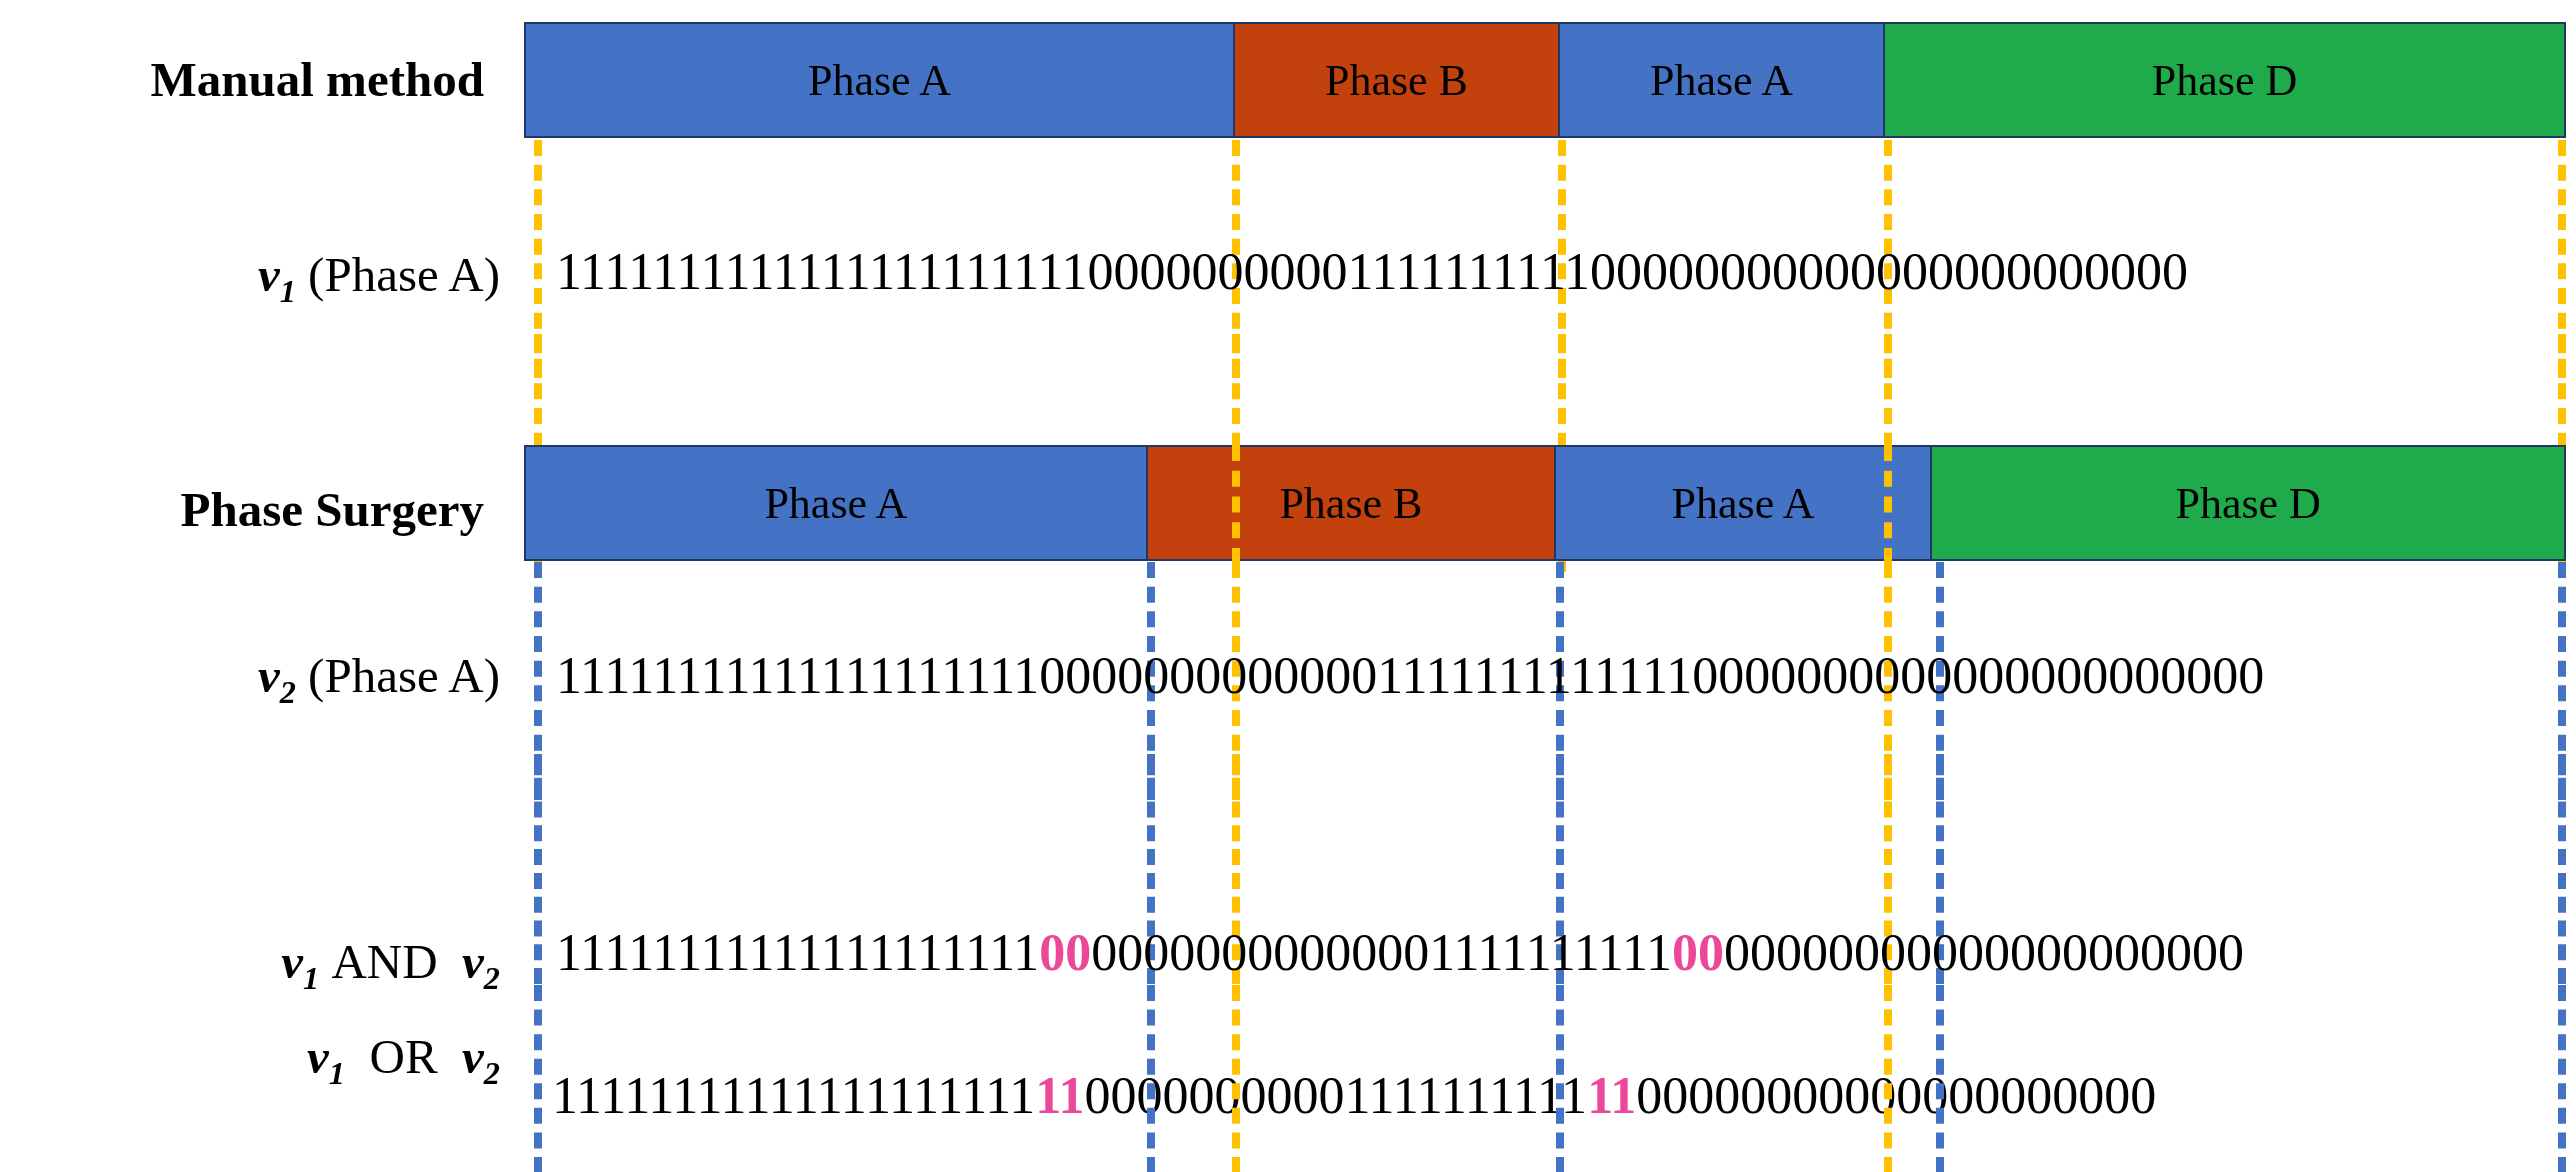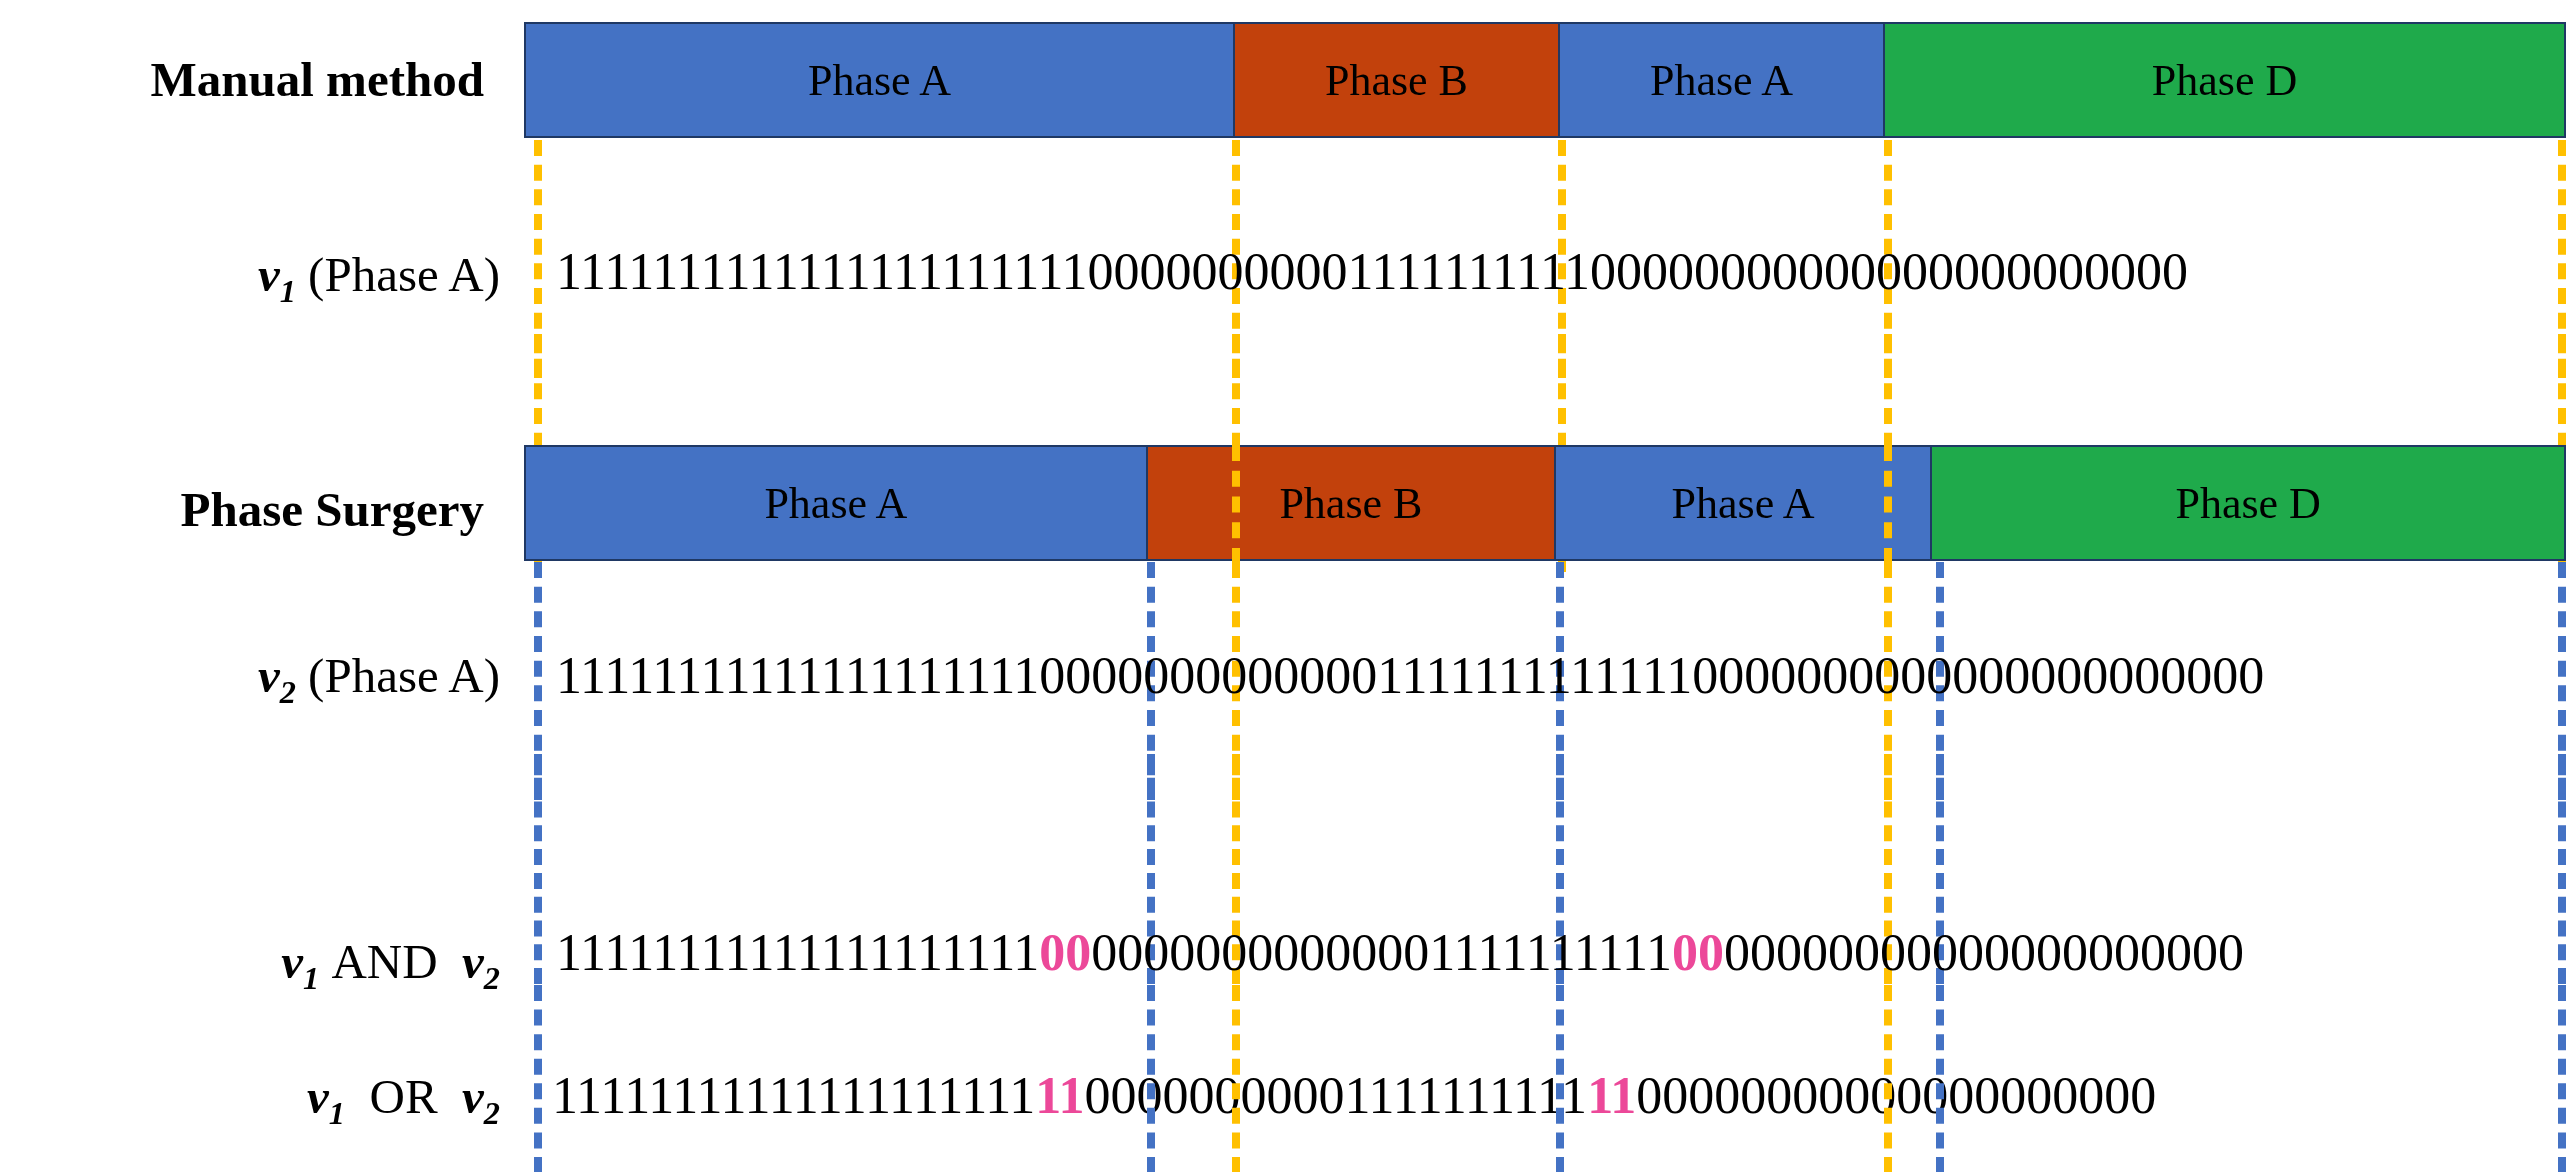--- a/index.html
+++ b/index.html
@@ -187,21 +187,21 @@
   <div class="guide blue" style="left:2558px; top:754px; height:230px;"></div>
   <div class="guide yellow" style="left:1232px; top:754px; height:230px;"></div>
   <div class="guide yellow" style="left:1884px; top:754px; height:230px;"></div>
 
   <div class="row-label math" style="left:8px; top:937px; width:492px;">
     <span class="mvar">v</span><span class="msub">1</span><span class="mop">&nbsp;</span><span class="mop">AND</span><span class="mop">&nbsp;&nbsp;</span><span class="mvar">v</span><span class="msub">2</span>
   </div>
 
   <div class="bits" id="and-bits" style="left:556px; top:927px;"><span>11111111111111111111</span><span class="red">00</span><span>0000000000000</span><span>1111111111</span><span class="red">00</span><span>00000000000000000000</span></div>
 
-  <div class="row-label math" style="left:8px; top:1072px; width:492px;">
+  <div class="row-label math" style="left:8px; top:1032px; width:492px;">
     <span class="mvar">v</span><span class="msub">1</span><span class="mop">&nbsp;&nbsp;</span><span class="mop">OR</span><span class="mop">&nbsp;&nbsp;</span><span class="mvar">v</span><span class="msub">2</span>
   </div>
 
   <div class="bits" id="or-bits" style="left:552px; top:1070px;"><span>11111111111111111111</span><span class="red">11</span><span>0000000000</span><span>1111111111</span><span class="red">11</span><span>00000000000000000000</span></div>
 
   <div class="guide blue" style="left:534px;  top:985px; height:188px;"></div>
   <div class="guide blue" style="left:1147px; top:985px; height:188px;"></div>
   <div class="guide blue" style="left:1556px; top:985px; height:188px;"></div>
   <div class="guide blue" style="left:1936px; top:985px; height:188px;"></div>
   <div class="guide blue" style="left:2558px; top:985px; height:188px;"></div>

